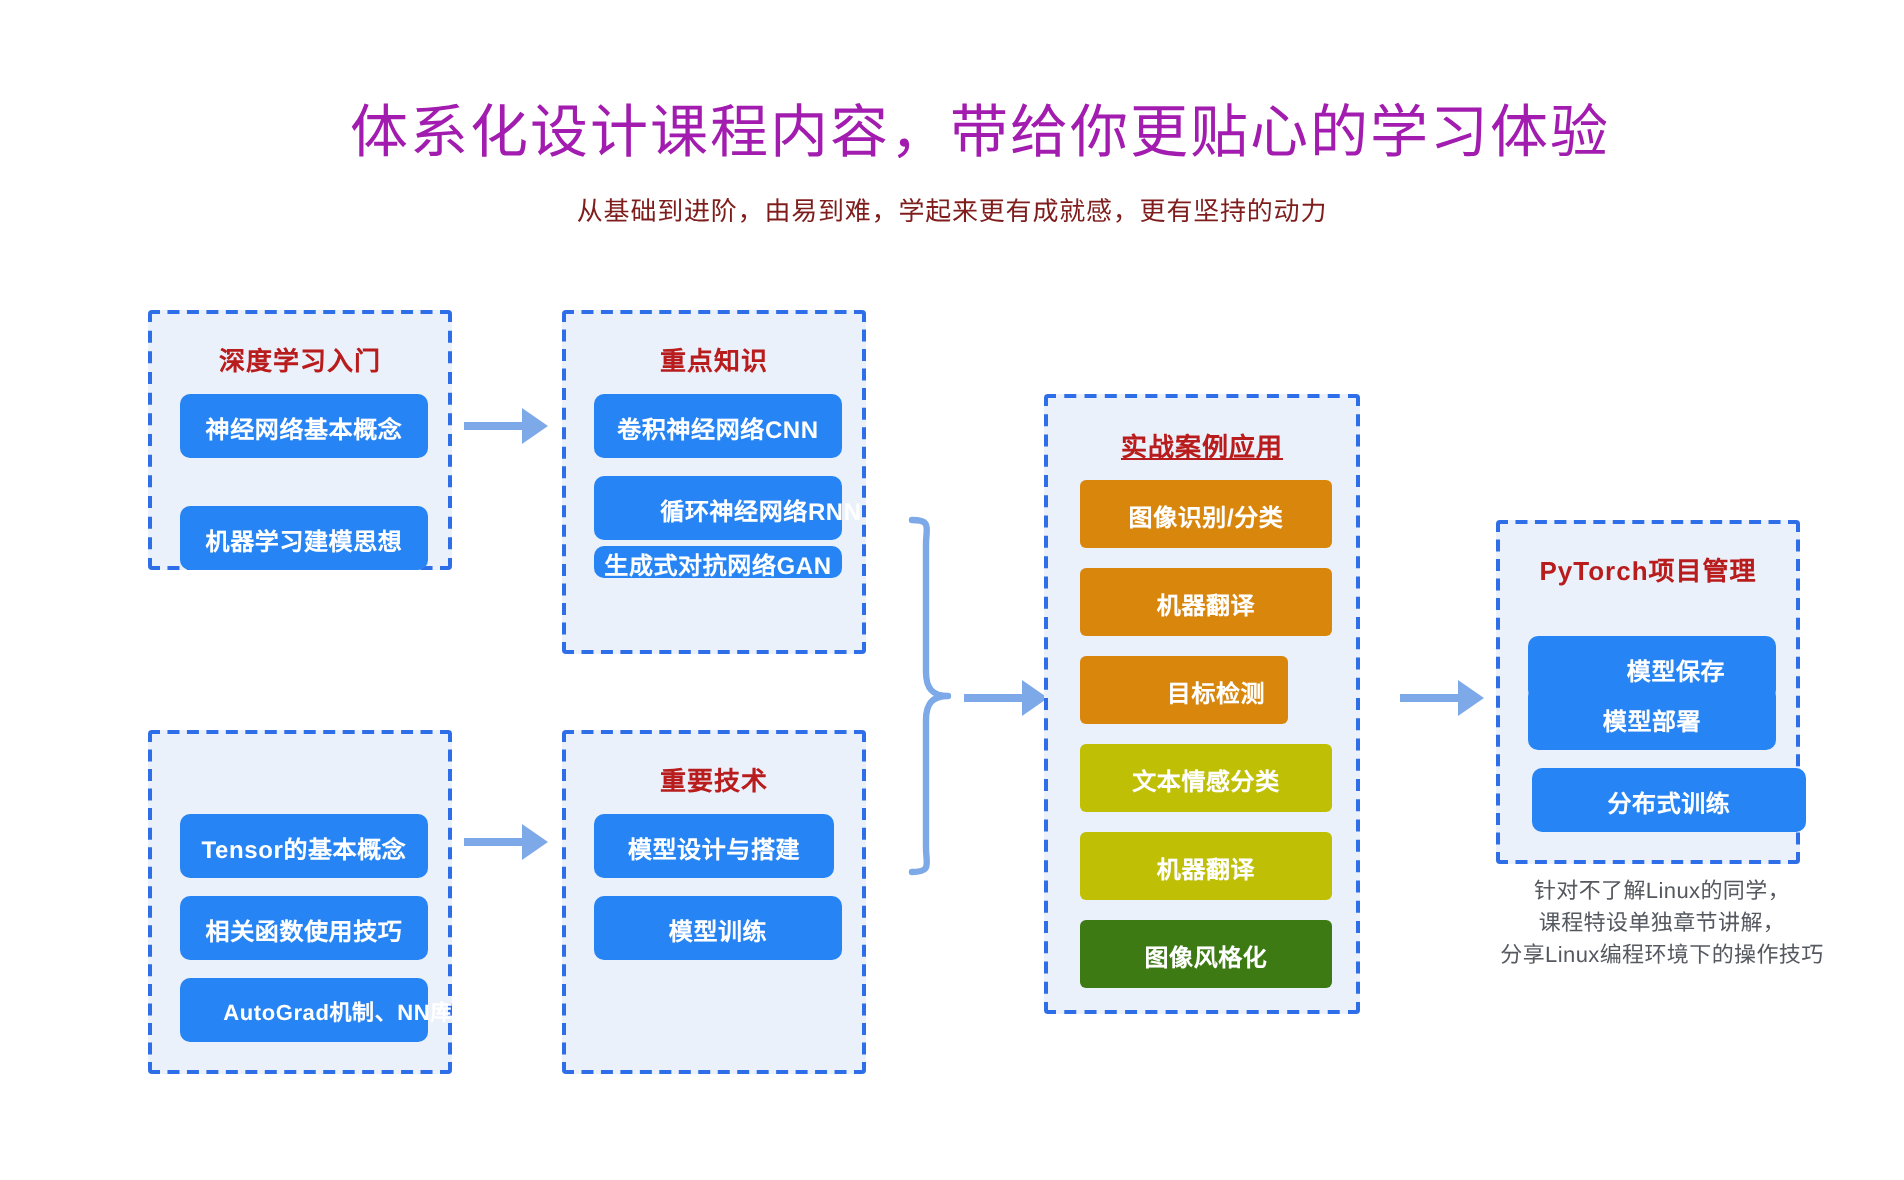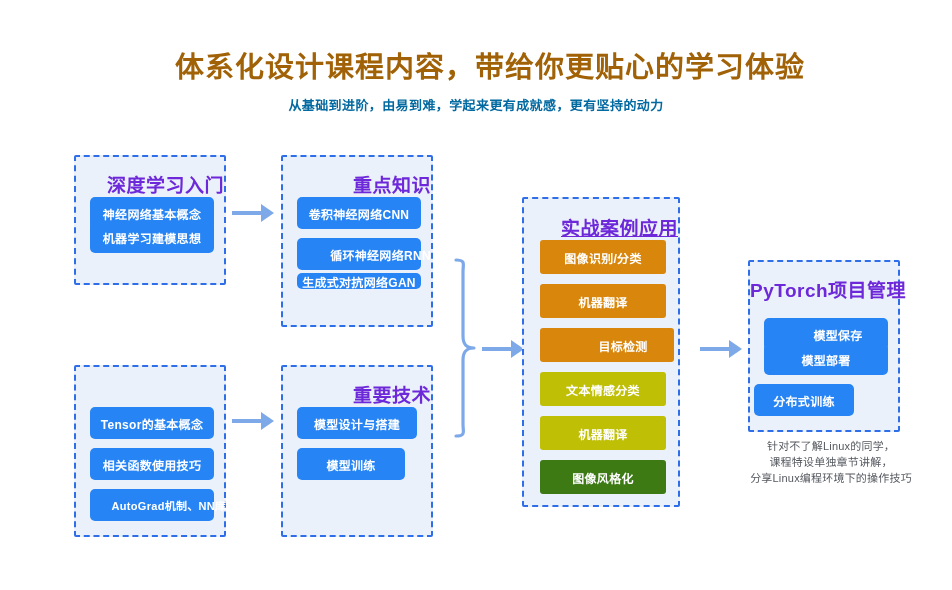--- a/index.html
+++ b/index.html
@@ -20,53 +20,53 @@
   
   #header {
     position: absolute;
     left: 0;
     top: 48px;
     width: 952px;
     text-align: center;
   }
   #page-title {
     font-size: 29px;
-    font-weight: bold;
-    color: #a16207;
+    font-weight: normal;
+    color: #a21caf;
     letter-spacing: 1px;
     line-height: 38px;
     white-space: nowrap;
     margin-left: 28px;
   }
   #page-subtitle {
     margin-top: 11px;
     font-size: 13px;
-    font-weight: bold;
-    color: #0369a1;
+    font-weight: normal;
+    color: #7f1d1d;
     letter-spacing: 0.4px;
     line-height: 18px;
     white-space: nowrap;
   }
 
   
   .panel {
     position: absolute;
     box-sizing: border-box;
     border: 2px dashed #2E6EE8;
     background: #EBF1FB;
     border-radius: 2px;
   }
   .panel-title {
     position: absolute;
     left: 0;
     width: 100%;
-    text-align: right;
-    font-size: 19px;
+    text-align: center;
+    font-size: 13px;
     font-weight: bold;
-    color: #6d28d9;
+    color: #b91c1c;
     letter-spacing: 0.5px;
     white-space: nowrap;
   }
   .chip {
     position: absolute;
     box-sizing: border-box;
     display: flex;
     align-items: center;
     justify-content: center;
     border-radius: 5px;
@@ -130,21 +130,21 @@
 <body>
 
 <div id="header">
   <div id="page-title">体系化设计课程内容，带给你更贴心的学习体验</div>
   <div id="page-subtitle">从基础到进阶，由易到难，学起来更有成就感，更有坚持的动力</div>
 </div>
 
 <div class="panel" style="left:74px; top:155px; width:152px; height:130px;">
   <div class="panel-title" style="top:13px;">深度学习入门</div>
   <div class="chip" style="left:14px; top:40px; width:124px; height:32px;">神经网络基本概念</div>
-  <div class="chip" style="left:14px; top:64px; width:124px; height:32px;">机器学习建模思想</div>
+  <div class="chip" style="left:14px; top:96px; width:124px; height:32px;">机器学习建模思想</div>
 </div>
 
 <div class="arrow" style="left:232px; top:203px; width:42px; height:20px;">
   <div class="shaft" style="width:30px;"></div>
   <div class="head" style="left:29px;"></div>
 </div>
 
 <div class="panel" style="left:281px; top:155px; width:152px; height:172px;">
   <div class="panel-title" style="top:13px;">重点知识</div>
   <div class="chip" style="left:14px; top:40px; width:124px; height:32px;">卷积神经网络CNN</div>
@@ -159,53 +159,53 @@
 </div>
 
 <div class="arrow" style="left:232px; top:411px; width:42px; height:20px;">
   <div class="shaft" style="width:30px;"></div>
   <div class="head" style="left:29px;"></div>
 </div>
 
 <div class="panel" style="left:281px; top:365px; width:152px; height:172px;">
   <div class="panel-title" style="top:13px;">重要技术</div>
   <div class="chip" style="left:14px; top:40px; width:120px; height:32px;">模型设计与搭建</div>
-  <div class="chip" style="left:14px; top:81px; width:108px; height:32px;">模型训练</div>
+  <div class="chip" style="left:14px; top:81px; width:124px; height:32px;">模型训练</div>
 </div>
 
 <div id="brace">
   <svg width="26" height="180" viewBox="0 0 26 180" fill="none" xmlns="http://www.w3.org/2000/svg">
     <path d="M4 2 C14 2, 11 6, 11 14 L11 78 C11 86, 14 90, 22 90 C14 90, 11 94, 11 102 L11 166 C11 174, 14 178, 4 178" stroke="#7EA9E8" stroke-width="3.2" stroke-linecap="round" stroke-linejoin="round" fill="none"></path>
   </svg>
 </div>
 
 <div class="arrow" style="left:482px; top:339px; width:42px; height:20px;">
   <div class="shaft" style="width:30px;"></div>
   <div class="head" style="left:29px;"></div>
 </div>
 
 <div class="panel" style="left:522px; top:197px; width:158px; height:310px;">
   <div class="panel-title" style="top:14px;text-decoration:underline;">实战案例应用</div>
   <div class="chip square orange" style="left:16px; top:41px; width:126px; height:34px;">图像识别/分类</div>
   <div class="chip square orange" style="left:16px; top:85px; width:126px; height:34px;">机器翻译</div>
-  <div class="chip square orange" style="left:16px; top:129px; width:134px; height:34px;padding-left:32px;">目标检测</div>
+  <div class="chip square orange" style="left:16px; top:129px; width:104px; height:34px;padding-left:32px;">目标检测</div>
   <div class="chip square olive" style="left:16px; top:173px; width:126px; height:34px;">文本情感分类</div>
   <div class="chip square olive" style="left:16px; top:217px; width:126px; height:34px;">机器翻译</div>
   <div class="chip square green" style="left:16px; top:261px; width:126px; height:34px;">图像风格化</div>
 </div>
 
 <div class="arrow" style="left:700px; top:339px; width:42px; height:20px;">
   <div class="shaft" style="width:30px;"></div>
   <div class="head" style="left:29px;"></div>
 </div>
 
 <div class="panel" style="left:748px; top:260px; width:152px; height:172px;">
   <div class="panel-title" style="top:13px;">PyTorch项目管理</div>
   <div class="chip" style="left:14px; top:56px; width:124px; height:32px;padding-left:24px;">模型保存</div>
   <div class="chip" style="left:14px; top:81px; width:124px; height:32px;">模型部署</div>
-  <div class="chip" style="left:4px; top:122px; width:100px; height:32px;">分布式训练</div>
+  <div class="chip" style="left:16px; top:122px; width:137px; height:32px;">分布式训练</div>
 </div>
 
 <div id="footnote">
   <div>针对不了解Linux的同学，</div>
   <div>课程特设单独章节讲解，</div>
   <div>分享Linux编程环境下的操作技巧</div>
 </div>
 
 </body></html>

